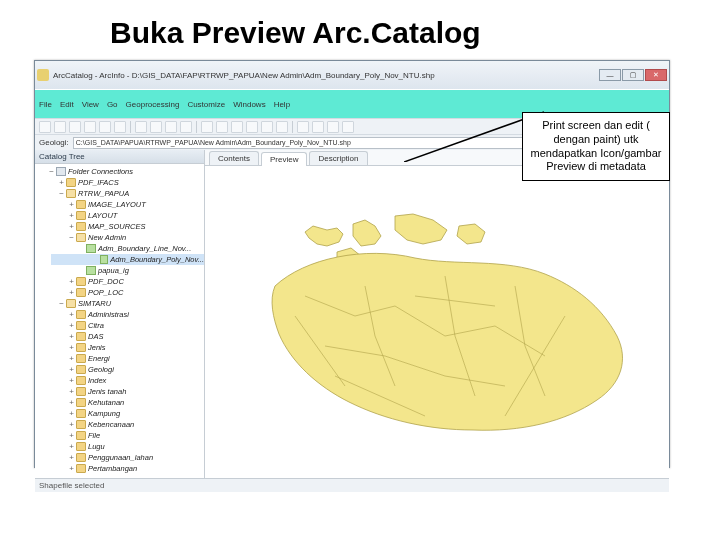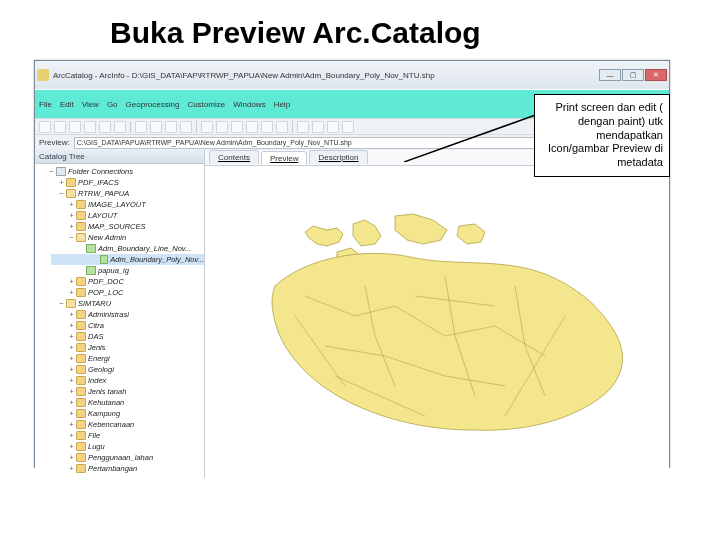--- a/index.html
+++ b/index.html
@@ -30,29 +30,29 @@
   .ticon.folder.open { background: #f6e0a6; }
   .ticon.conn { background: #e2e8ee; border: 1px solid #9aa6b2; }
   .ticon.shp { background: #b8e0a0; border: 1px solid #7fb060; }
   .tree-label { color: #222; font-style: italic; }
   .tree-row.d1 { padding-left: 12px; }
   .tree-row.d2 { padding-left: 22px; }
   .tree-row.d3 { padding-left: 32px; }
   .tree-row.d4 { padding-left: 42px; }
   .tree-row.sel { background: #cfe3f7; margin-left: 16px; }
   .main { flex: 1; background: #fff; display: flex; flex-direction: column; }
-  .tabs { height: 16px; display: flex; align-items: flex-start; padding: 0 4px; background: #f7f9fb; border-bottom: 1px solid #c6cdd4; gap: 0; text-decoration: underline; }
+  .tabs { height: 16px; display: flex; align-items: flex-end; padding: 0 4px; background: #f7f9fb; border-bottom: 1px solid #c6cdd4; gap: 0; }
   .tab { font-size: 8px; padding: 2px 8px; border: 1px solid #c6cdd4; border-bottom: none; background: #eef2f6; border-radius: 3px 3px 0 0; margin-right: 2px; color: #333; }
   .tab.active { background: #fff; position: relative; top: 1px; }
   .canvas { flex: 1; background: #fff; position: relative; overflow: hidden; }
   .mapshape { position: absolute; left: 40px; top: 20px; }
   .bottombar { height: 16px; background: #eef2f6; display: flex; align-items: center; padding: 0 6px; gap: 6px; font-size: 8px; color: #333; border-top: 1px solid #c6cdd4; }
   .bottombar select { font-size: 8px; height: 12px; border: 1px solid #b8c0c8; background:#fff; }
   .statusbar { height: 14px; background: #eef2f6; border-top: 1px solid #c6cdd4; display: flex; align-items: center; font-size: 8px; color: #555; padding: 0 4px; }
-  .callout-box { position: absolute; right: 50px; top: 94px; width: 136px; background: #fff; border: 1.5px solid #000; padding: 6px 6px; font-size: 11px; line-height: 1.25; text-align: right; z-index: 20; }
+  .callout-box { position: absolute; right: 50px; top: 112px; width: 148px; background: #fff; border: 1.5px solid #000; padding: 6px 6px; font-size: 11px; line-height: 1.25; text-align: center; z-index: 20; }
   .callout-line { position: absolute; left: 404px; top: 108px; width: 140px; height: 54px; z-index: 15; pointer-events:none; }
 </style>
 </head>
 <body>
 
 <div class="slide-title">Buka Preview Arc.Catalog</div>
 
 <div class="app-window">
 
   <div class="titlebar">
@@ -95,21 +95,21 @@
     <div class="tbtn"></div>
     <div class="tbtn"></div>
     <div class="tsep"></div>
     <div class="tbtn"></div>
     <div class="tbtn"></div>
     <div class="tbtn"></div>
     <div class="tbtn"></div>
   </div>
 
   <div class="addrbar">
-    <span>Preview:</span>
+    <span>Geologi:</span>
     <div class="addrfield">C:\GIS_DATA\PAPUA\RTRWP_PAPUA\New Admin\Adm_Boundary_Poly_Nov_NTU.shp</div>
     <div class="gobtn">→</div>
   </div>
 
   <div class="body-split">
     <div class="catalog-panel">
       <div class="panel-header">Catalog Tree</div>
       <div class="tree" id="tree">
         <div class="tree-row d1">
           <span class="twisty">−</span>
@@ -287,18 +287,21 @@
               <path d="M320 130 L260 230"></path>
               <path d="M170 110 L250 120"></path>
               <path d="M90 190 L180 230"></path>
             </g>
           </g>
         </svg>
       </div>
     </div>
   </div>
 
+  <div class="statusbar">
+    <span>Shapefile selected</span>
+  </div>
 </div>
 
 <svg class="callout-line" viewBox="0 0 140 54">
   <line x1="0" y1="54" x2="140" y2="4" stroke="#000" stroke-width="1.5"></line>
 </svg>
 <div class="callout-box">Print screen dan edit ( dengan paint) utk mendapatkan Icon/gambar Preview di metadata</div>
 
 </body></html>

